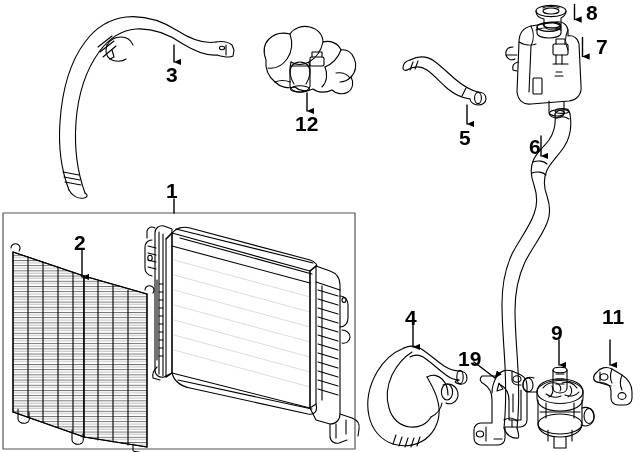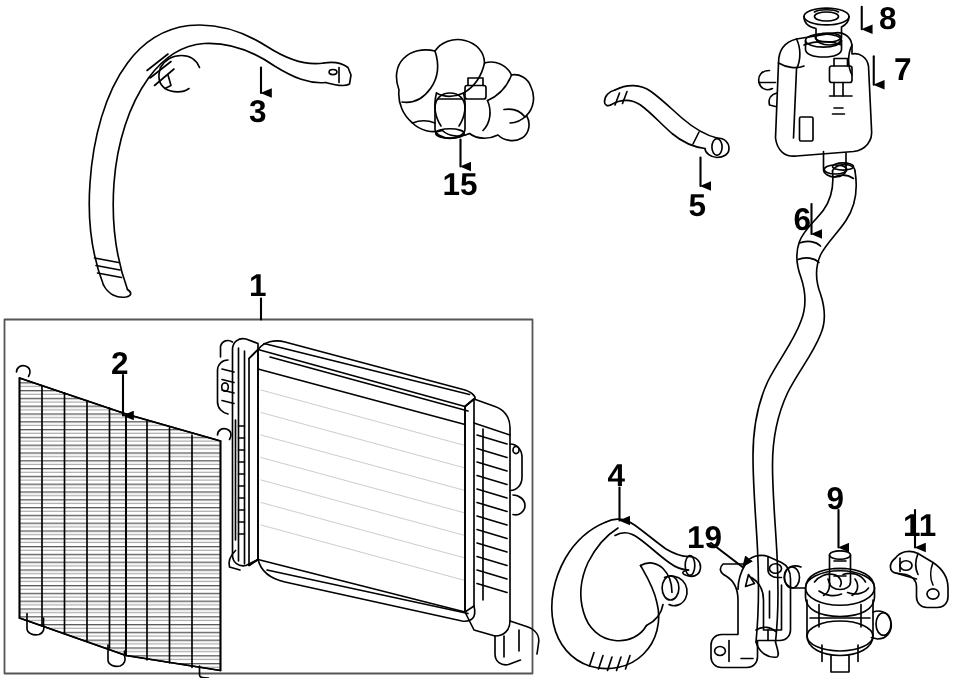--- a/index.html
+++ b/index.html
@@ -324,16 +324,16 @@
   <div class="callout-label" style="left:166px; top:180px;">1</div>
   <div class="callout-label" style="left:74px; top:232px;">2</div>
   <div class="callout-label" style="left:166px; top:64px;">3</div>
   <div class="callout-label" style="left:405px; top:307px;">4</div>
   <div class="callout-label" style="left:459px; top:127px;">5</div>
   <div class="callout-label" style="left:529px; top:136px;">6</div>
   <div class="callout-label" style="left:596px; top:36px;">7</div>
   <div class="callout-label" style="left:586px; top:2px;">8</div>
   <div class="callout-label" style="left:551px; top:322px;">9</div>
   <div class="callout-label" style="left:458px; top:348px;">19</div>
-  <div class="callout-label" style="left:602px; top:340px;">11</div>
-  <div class="callout-label" style="left:295px; top:113px;">15</div>
+  <div class="callout-label" style="left:602px; top:306px;">11</div>
+  <div class="callout-label" style="left:295px; top:113px;">12</div>
 
 </div>
 
 </body></html>

